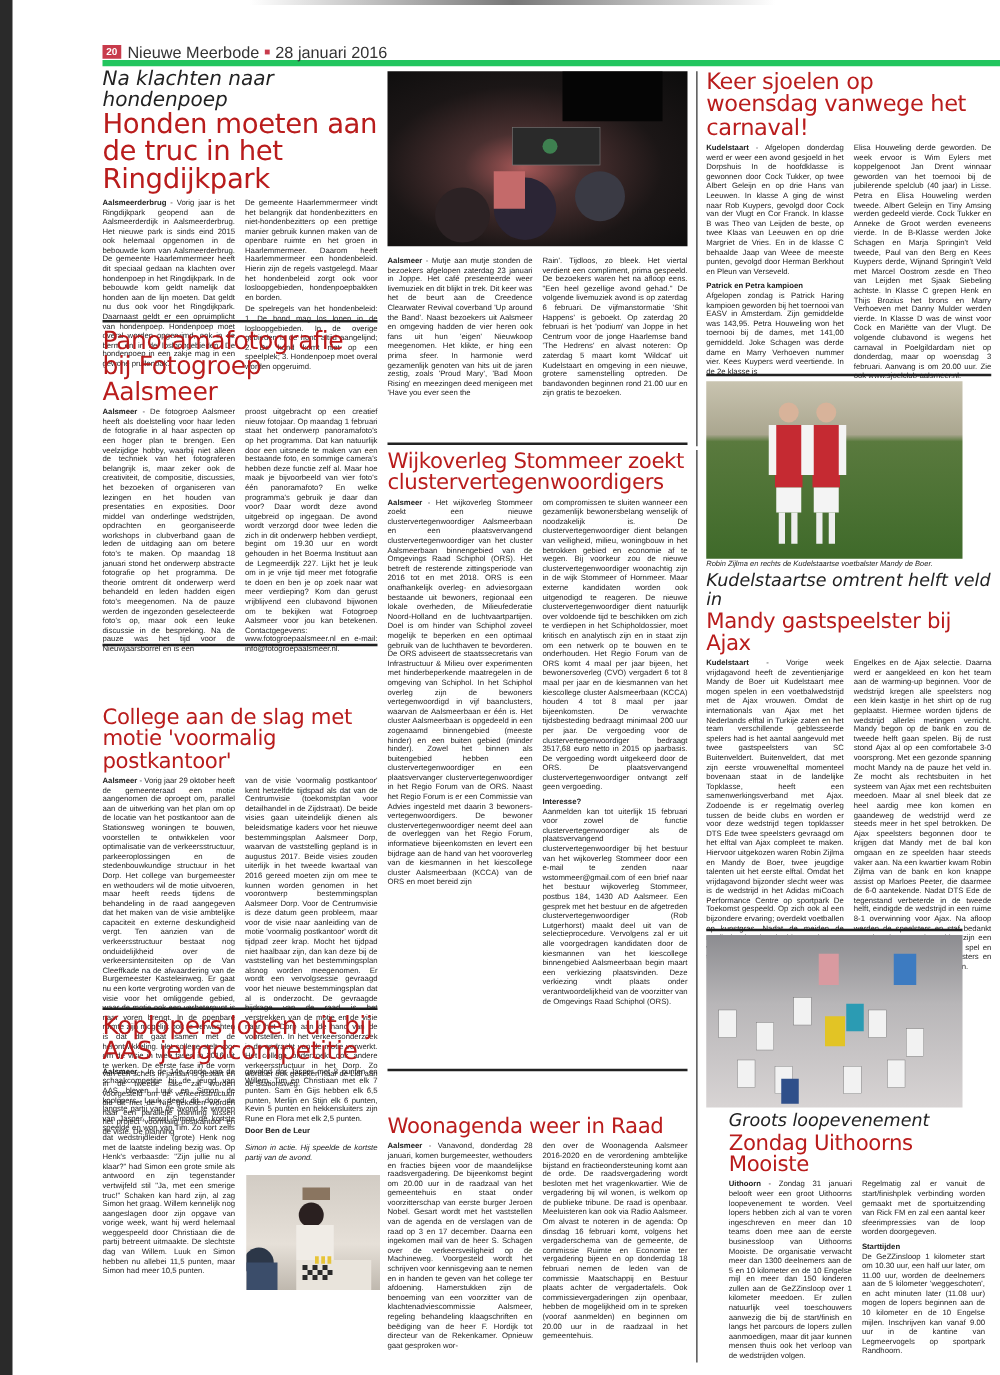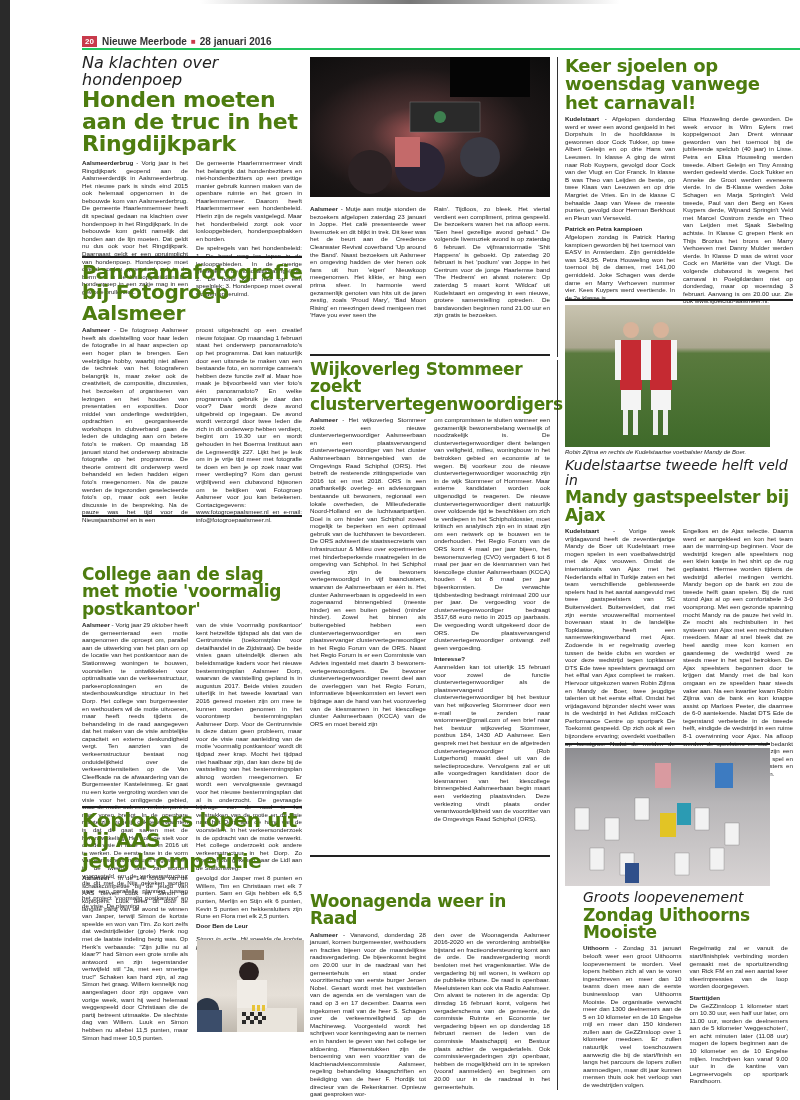--- a/index.html
+++ b/index.html
@@ -1,25 +1,25 @@
 <!DOCTYPE html>
 <html><head>
 <meta charset="utf-8">
 <style>
   html,body{margin:0;padding:0;}
   body{width:800px;height:1100px;background:#fff;position:relative;overflow:hidden;font-family:"Liberation Sans",sans-serif;color:#1a1a1a;}
   .edge{position:absolute;left:0;top:0;width:10px;height:1100px;background:#2a2a2a;}
   .topshade{position:absolute;left:200px;top:0;width:420px;height:4px;background:linear-gradient(90deg,#fff,#777,#fff);}
-  .masthead{position:absolute;left:82px;top:34px;width:718px;height:14px;border-bottom:2px solid #22c55e;display:flex;align-items:center;}
+  .masthead{position:absolute;left:82px;top:34px;width:718px;height:14px;border-bottom:5px solid #22c55e;display:flex;align-items:center;}
   .pgnum{background:#c83a4b;color:#fff;font-size:8px;font-weight:bold;padding:1px 3px;margin-right:5px;}
-  .mh-text{font-size:10px;color:#333;font-weight:bold;}
+  .mh-text{font-size:13px;color:#333;}
   .mh-dot{font-size:8px;color:#c83a4b;margin:0 4px;}
   .article{position:absolute;}
   .kicker{font-family:"DejaVu Sans",sans-serif;font-style:italic;font-weight:300;color:#222;line-height:1.05;}
-  .headline{font-family:"DejaVu Sans",sans-serif;font-weight:bold;color:#4d7c0f;line-height:1.02;letter-spacing:-0.3px;}
+  .headline{font-family:"DejaVu Sans",sans-serif;font-weight:normal;color:#b91c1c;line-height:1.02;letter-spacing:-0.3px;}
   .cols{display:flex;gap:8px;margin-top:3px;}
   .col{flex:1;font-size:6.2px;line-height:7.6px;text-align:justify;color:#222;}
   .col p{margin:0 0 2px 0;}
   .lead{font-weight:bold;}
   .sub{font-weight:bold;display:block;margin-top:4px;}
   .byline{font-weight:bold;display:block;margin-top:2px;}
   .cap{font-style:italic;}
   .rule{position:absolute;height:2px;background:#222;}
   .vrule{position:absolute;width:1px;background:#333;}
   .photo{position:absolute;overflow:hidden;}
@@ -32,21 +32,21 @@
 <div class="topshade"></div>
 
 <div class="masthead">
   <span class="pgnum">20</span>
   <span class="mh-text">Nieuwe Meerbode</span>
   <span class="mh-dot">■</span>
   <span class="mh-text">28 januari 2016</span>
 </div>
 
 <div class="article" style="left:82px;top:55px;width:220px;">
-  <div class="kicker" style="font-size:16px;">Na klachten over hondenpoep</div>
+  <div class="kicker" style="font-size:16px;">Na klachten naar hondenpoep</div>
   <div class="headline" style="font-size:22px;">Honden moeten aan de truc in het Ringdijkpark</div>
   <div class="cols">
     <div class="col"><span class="lead">Aalsmeerderbrug</span> <span>- Vorig jaar is het Ringdijkpark geopend aan de Aalsmeerderdijk in Aalsmeerderbrug. Het nieuwe park is sinds eind 2015 ook helemaal opgenomen in de bebouwde kom van Aalsmeerderbrug. De gemeente Haarlemmermeer heeft dit speciaal gedaan na klachten over hondenpoep in het Ringdijkpark. In de bebouwde kom geldt namelijk dat honden aan de lijn moeten. Dat geldt nu dus ook voor het Ringdijkpark. Daarnaast geldt er een opruimplicht van hondenpoep. Hondenpoep moet overal worden opgeruimd, ook in de berm en in de losloopgebieden. De hondenpoep in een zakje mag in een gewone prullenbak.</span></div>
     <div class="col">
         <p>De gemeente Haarlemmermeer vindt het belangrijk dat hondenbezitters en niet-hondenbezitters op een prettige manier gebruik kunnen maken van de openbare ruimte en het groen in Haarlemmermeer. Daarom heeft Haarlemmermeer een hondenbeleid. Hierin zijn de regels vastgelegd. Maar het hondenbeleid zorgt ook voor losloopgebieden, hondenpoepbakken en borden.</p>
         <p>De spelregels van het hondenbeleid: 1. De hond mag los lopen in de losloopgebieden. In de overige gebieden is de hond altijd aangelijnd; 2. De hond komt niet op een speelplek; 3. Hondenpoep moet overal worden opgeruimd.</p>
       </div>
   </div>
 </div>
 <div class="rule" style="left:82px;top:256px;width:220px;"></div>
@@ -95,21 +95,21 @@
       <rect x="68" y="105" width="5" height="25" fill="#eee"></rect>
     <rect x="88" y="105" width="5" height="25" fill="#eee"></rect>
       <rect x="98" y="105" width="5" height="25" fill="#eee"></rect>
     <circle cx="66" cy="25" r="8" fill="#d8b39a"></circle>
       <circle cx="96" cy="25" r="8" fill="#d8b39a"></circle>
   </svg>
 </div>
 <div class="photo-caption" style="left:565px;top:449px;">Robin Zijlma en rechts de Kudelstaartse voetbalster Mandy de Boer.</div>
 
 <div class="article" style="left:565px;top:458px;width:228px;">
-  <div class="kicker" style="font-size:14px;">Kudelstaartse tweede helft veld in</div>
+  <div class="kicker" style="font-size:14px;">Kudelstaartse omtrent helft veld in</div>
   <div class="headline" style="font-size:17px;margin-top:2px;">Mandy gastspeelster bij Ajax</div>
   <div class="cols">
     <div class="col"><span class="lead">Kudelstaart</span> <span>- Vorige week vrijdagavond heeft de zeventienjarige Mandy de Boer uit Kudelstaart mee mogen spelen in een voetbalwedstrijd met de Ajax vrouwen. Omdat de internationals van Ajax met het Nederlands elftal in Turkije zaten en het team verschillende geblesseerde spelers had is het aantal aangevuld met twee gastspeelsters van SC Buitenveldert. Buitenveldert, dat met zijn eerste vrouwenelftal momenteel bovenaan staat in de landelijke Topklasse, heeft een samenwerkingsverband met Ajax. Zodoende is er regelmatig overleg tussen de beide clubs en worden er voor deze wedstrijd tegen topklasser DTS Ede twee speelsters gevraagd om het elftal van Ajax compleet te maken. Hiervoor uitgekozen waren Robin Zijlma en Mandy de Boer, twee jeugdige talenten uit het eerste elftal. Omdat het vrijdagavond bijzonder slecht weer was is de wedstrijd in het Adidas miCoach Performance Centre op sportpark De Toekomst gespeeld. Op zich ook al een bijzondere ervaring; overdekt voetballen op kunstgras. Nadat de meiden de medische keuring hadden ondergaan werden ze welkom geheten door trainer-coach Ed</span></div>
     <div class="col">Engelkes en de Ajax selectie. Daarna werd er aangekleed en kon het team aan de warming-up beginnen. Voor de wedstrijd kregen alle speelsters nog een klein kastje in het shirt op de rug geplaatst. Hiermee worden tijdens de wedstrijd allerlei metingen verricht. Mandy begon op de bank en zou de tweede helft gaan spelen. Bij de rust stond Ajax al op een comfortabele 3-0 voorsprong. Met een gezonde spanning mocht Mandy na de pauze het veld in. Ze mocht als rechtsbuiten in het systeem van Ajax met een rechtsbuiten meedoen. Maar al snel bleek dat ze heel aardig mee kon komen en gaandeweg de wedstrijd werd ze steeds meer in het spel betrokken. De Ajax speelsters begonnen door te krijgen dat Mandy met de bal kon omgaan en ze speelden haar steeds vaker aan. Na een kwartier kwam Robin Zijlma van de bank en kon knappe assist op Marloes Peeter, die daarmee de 6-0 aantekende. Nadat DTS Ede de tegenstand verbeterde in de tweede helft, eindigde de wedstrijd in een ruime 8-1 overwinning voor Ajax. Na afloop werden de speelsters en staf bedankt voor hun inzet en de meiden zijn een hele ervaring rijker. Ze zal hun spel en kennen de van de Ajax speelsters en staf bedenkt voor het meespelen.</div>
   </div>
 </div>
 <div class="rule" style="left:565px;top:743px;width:205px;"></div>
 
 <div class="photo" style="left:565px;top:748px;width:205px;height:138px;background:linear-gradient(180deg,#8c8c90 0%,#b8b6b8 40%,#d8d4d4 100%);">
   <svg width="205" height="138">

